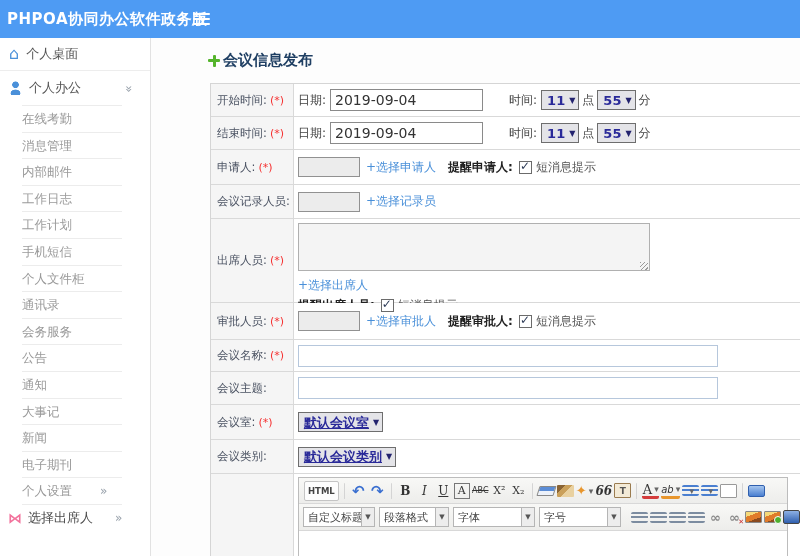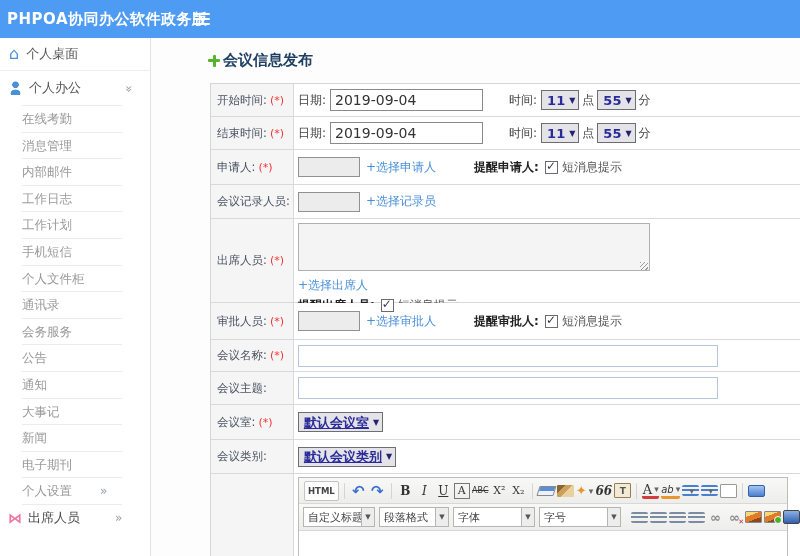--- a/index.html
+++ b/index.html
@@ -76,21 +76,21 @@
 
   .win-select { display:inline-flex; align-items:center; height:20px; border:1px solid #6e6e6e;
     background:#e4e4e8; padding:0 3px 0 5px; cursor:pointer; }
   .win-select .wtxt { font-size:13px; font-weight:bold; color:#2a2a99; line-height:1; }
   .win-select.underlined .wtxt { text-decoration:underline; }
   .win-select .wcar { margin-left:4px; font-size:8px; color:#23236e; }
   .win-select .wcar::after { content:"▼"; }
 
   a.sel-link { color:#4a90d9; text-decoration:none; font-size:12px; margin-left:6px; white-space:nowrap; }
   .remind { font-weight:bold; color:#222; font-size:12px; white-space:nowrap; }
-  .ml20 { margin-left:38px; }
+  .ml20 { margin-left:12px; }
   .cbox { position:relative; width:13px; height:13px; border:1px solid #6b6b6b; background:#fff;
     display:inline-block; margin:0 4px 0 6px; flex:none; }
   .cbox::after { content:"✓"; position:absolute; left:0px; top:-3px; font-size:12px; font-weight:bold; color:#2d3b57; }
   .sms { color:#555; font-size:12px; white-space:nowrap; }
 
   
   .fv.stack { flex-direction:column; align-items:flex-start; justify-content:flex-start; padding-top:4px; }
   .fv.stack .line { display:flex; align-items:center; margin-top:3px; }
   .fv.stack a.sel-link { margin-left:0; }
 
@@ -205,21 +205,21 @@
 
         <li><span>电子期刊</span></li>
 
       <li>
         <span>个人设置</span>
         <span class="chev-right">»</span>
       </li>
     </ul>
     <div class="it-supervise">
       <span class="supervise-icon">⋈</span>
-      <span class="txt">出席人员</span>
+      <span class="txt">选择出席人</span>
       <span class="chev-right">»</span>
     </div>
   </div>
 
   <div class="main">
     <div class="page-title">
       <span class="plus-icon"></span>
       <span class="txt">会议信息发布</span>
     </div>
 

